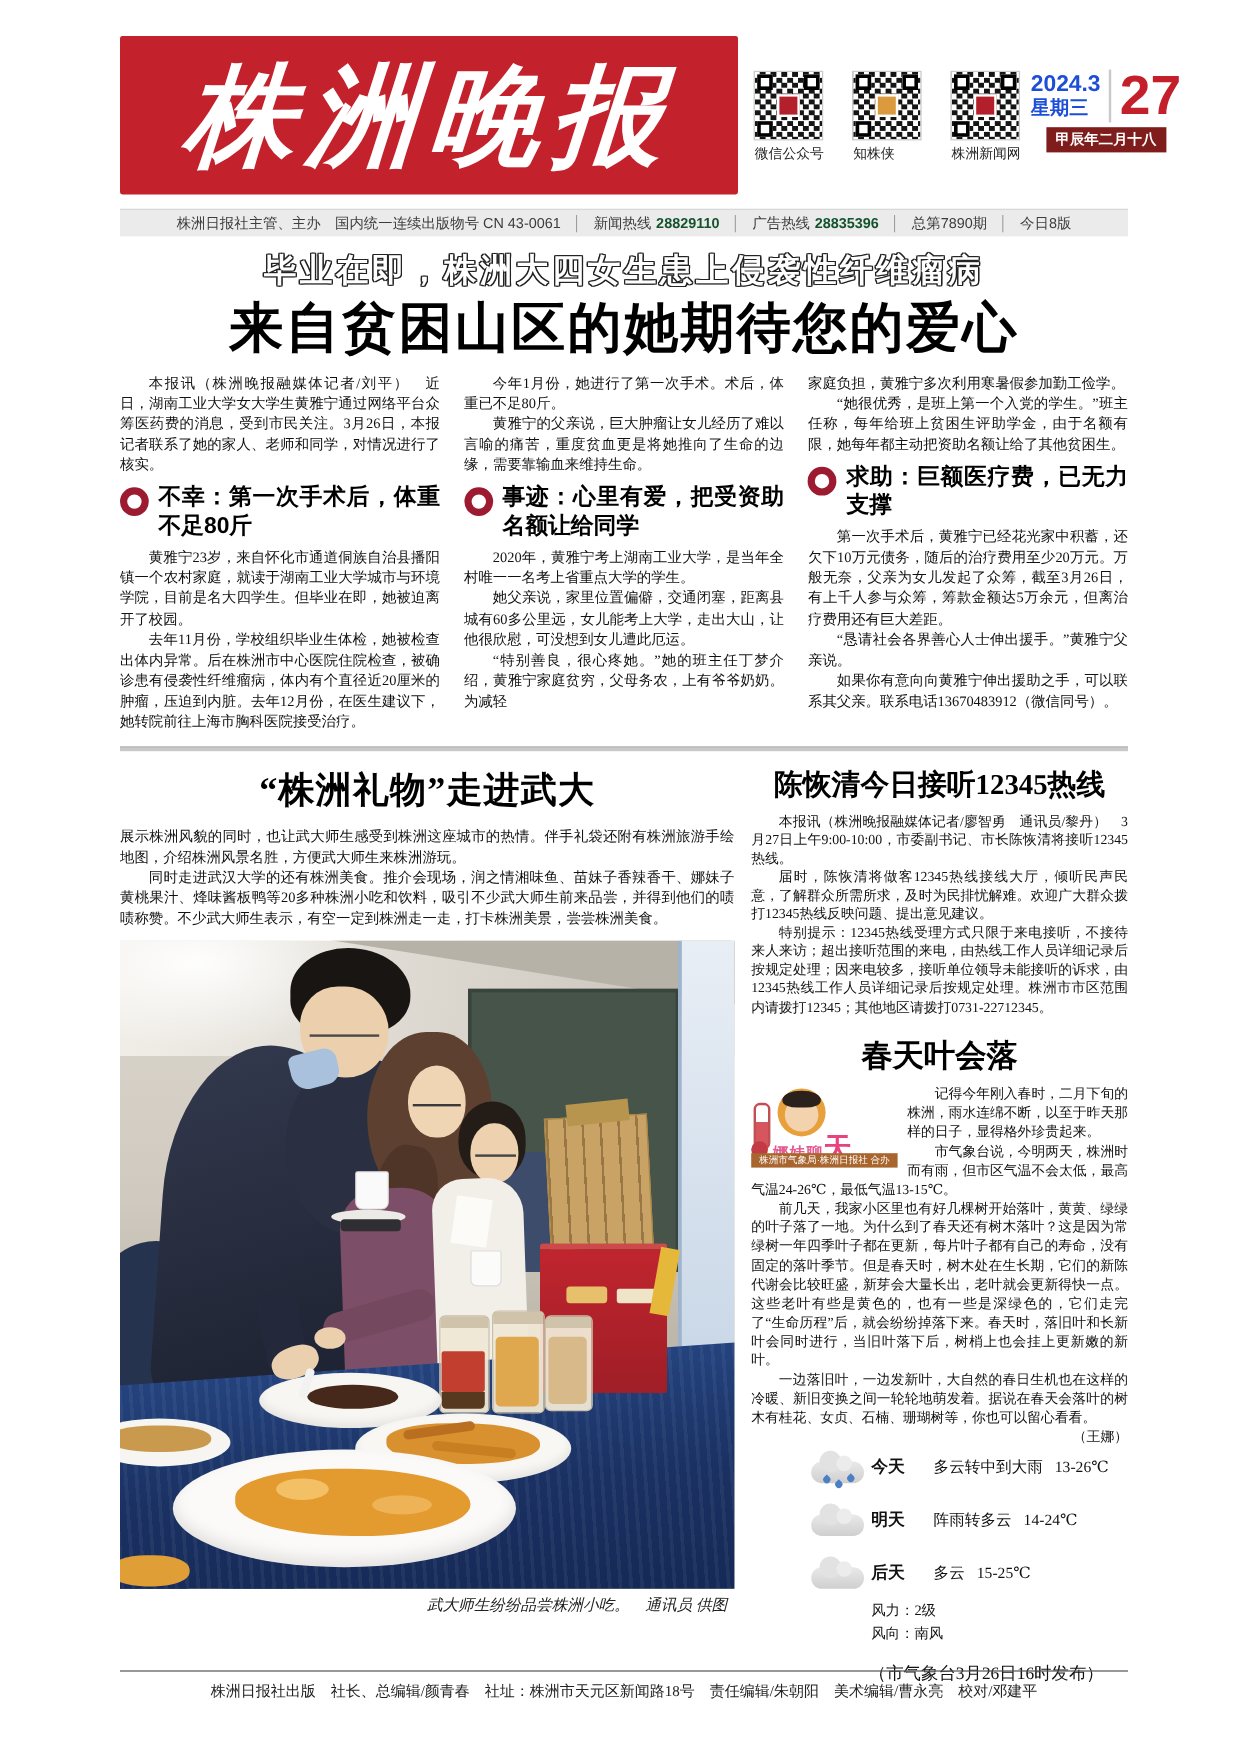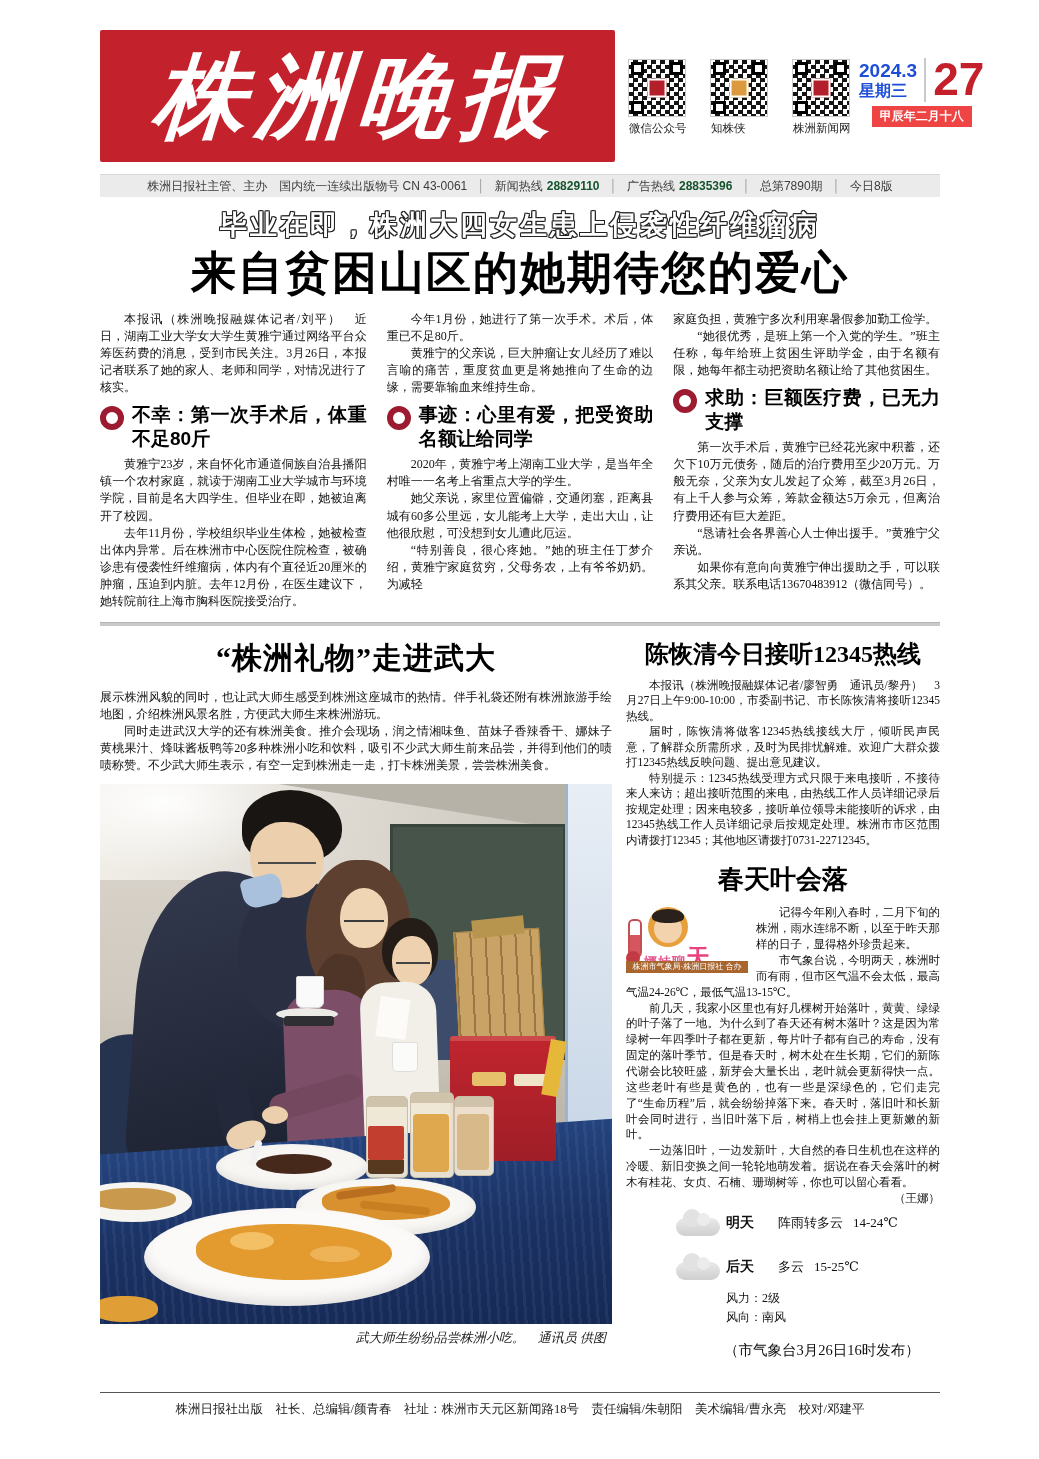--- a/index.html
+++ b/index.html
@@ -29,21 +29,21 @@
     font-family:"Liberation Sans","DejaVu Sans",sans-serif;}
   .date-block{margin-left:auto;margin-top:28px;display:flex;flex-direction:column;align-items:center;flex:none;}
   .date-top{display:flex;align-items:center;}
   .date-left{display:flex;flex-direction:column;color:#1d4ed8;font-weight:700;
     font-family:"Liberation Sans","DejaVu Sans",sans-serif;text-align:left;line-height:1.15;}
   .date-ym{font-size:19px;}
   .date-week{font-size:16px;}
   .date-day{font-size:46px;font-weight:900;color:#c3202b;line-height:.95;
     border-left:2px solid #c9c9c9;padding-left:7px;margin-left:7px;
     font-family:"Liberation Sans","DejaVu Sans",sans-serif;}
-  .date-lunar{margin-top:4px;background:#ef4444;color:#fff;font-size:12px;
+  .date-lunar{margin-top:4px;background:#7f1d1d;color:#fff;font-size:12px;
     font-weight:700;padding:2px 8px;white-space:nowrap;
     font-family:"Liberation Sans","DejaVu Sans",sans-serif;}
 
   
   .info-bar{margin-top:6px;height:22px;background:#ebebeb;border-top:1px solid #d8d8d8;
     display:flex;align-items:center;justify-content:center;font-size:12px;color:#3c3c3c;
     font-family:"Liberation Sans","DejaVu Sans",sans-serif;white-space:nowrap;}
   .info-item+.info-item::before{content:"│";color:#9a9a9a;margin:0 10px;font-weight:400;}
   .hotline-num{color:#14532d;font-weight:700;margin-left:4px;}
 
@@ -398,20 +398,31 @@
           <p class="ind">记得今年刚入春时，二月下旬的株洲，雨水连绵不断，以至于昨天那样的日子，显得格外珍贵起来。</p>
           <p class="ind">市气象台说，今明两天，株洲时而有雨，但市区气温不会太低，最高气温24-26℃，最低气温13-15℃。</p>
           <p class="ind">前几天，我家小区里也有好几棵树开始落叶，黄黄、绿绿的叶子落了一地。为什么到了春天还有树木落叶？这是因为常绿树一年四季叶子都在更新，每片叶子都有自己的寿命，没有固定的落叶季节。但是春天时，树木处在生长期，它们的新陈代谢会比较旺盛，新芽会大量长出，老叶就会更新得快一点。这些老叶有些是黄色的，也有一些是深绿色的，它们走完了“生命历程”后，就会纷纷掉落下来。春天时，落旧叶和长新叶会同时进行，当旧叶落下后，树梢上也会挂上更新嫩的新叶。</p>
           <p class="ind"><span>一边落旧叶，一边发新叶，大自然的春日生机也在这样的冷暖、新旧变换之间一轮轮地萌发着。据说在春天会落叶的树木有桂花、女贞、石楠、珊瑚树等，你也可以留心看看。</span><span class="byline">（王娜）</span></p>
         </div>
 
         <div class="weather">
           <div class="wrow">
             <div class="wicon">
               <div class="cloudbase"></div>
+              <div class="drop d1"></div>
+              <div class="drop d2"></div>
+              <div class="drop d3"></div>
+            </div>
+            <span class="wday">今天</span>
+            <span class="wtext">多云转中到大雨</span>
+            <span class="wtemp">13-26℃</span>
+          </div>
+          <div class="wrow">
+            <div class="wicon">
+              <div class="cloudbase"></div>
             </div>
             <span class="wday">明天</span>
             <span class="wtext">阵雨转多云</span>
             <span class="wtemp">14-24℃</span>
           </div>
           <div class="wrow">
             <div class="wicon">
               <div class="cloudbase"></div>
             </div>
             <span class="wday">后天</span>

